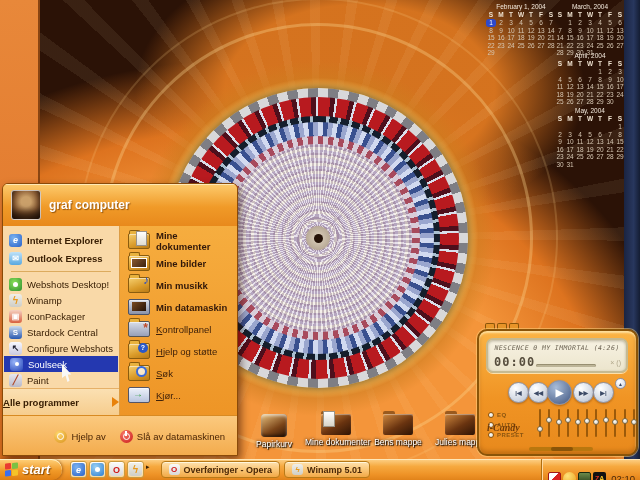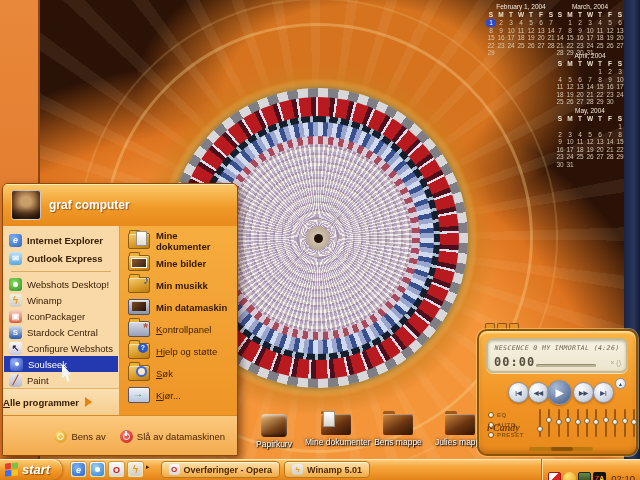--- a/index.html
+++ b/index.html
@@ -117,21 +117,21 @@
     background:radial-gradient(circle at 50% 38%, #caa06a 22%, #8a5c34 55%, #402818 85%, #201008);
     box-shadow:inset 0 -8px 6px rgba(20,8,2,.6);}
   .uname{color:#fff;font-weight:bold;font-size:12px;text-shadow:1px 1px 1px rgba(110,55,0,.7);}
   .sm-body{display:flex;height:189px;}
   .sm-left{width:117px;background:#f9d9a8;border-right:1px solid #dc9c44;display:flex;flex-direction:column;padding-top:5px;}
   .sm-item{display:flex;align-items:center;gap:5px;height:16px;padding-left:6px;font-size:9.5px;color:#3a2005;}
   .sm-item.b{font-weight:bold;height:18px;}
   .sm-item.sel{background:#2438b0;color:#fff;margin:0 1px;}
   .sm-sep{height:1px;margin:4px 8px;background:#dcab5e;}
   .sm-spacer{flex:1;}
-  .sm-allprog{height:38px;border-top:1px solid #e6b068;display:flex;align-items:center;justify-content:flex-start;gap:6px;
+  .sm-allprog{height:38px;border-top:1px solid #e6b068;display:flex;align-items:center;justify-content:space-between;gap:6px;
     font-size:9.5px;font-weight:bold;color:#3a2005;background:linear-gradient(#fbe0b2,#f6cd8e);}
   .ap-arrow{width:0;height:0;border-left:7px solid #e8820a;border-top:5px solid transparent;border-bottom:5px solid transparent;}
   .sm-right{flex:1;background:linear-gradient(180deg,#f6ad3f,#ee9526);padding-top:4px;}
   .sm-ritem{display:flex;align-items:center;gap:6px;height:22px;padding:0 4px 0 8px;font-size:9.5px;color:#40220a;}
   .sm-ritem.b{font-weight:bold;color:#31180a;}
   .ak{display:inline-block;} .ak::first-letter{text-decoration:underline;}
   .sm-footer{height:41px;background:linear-gradient(180deg,#fbc97e,#f3ab4c);border-top:1px solid #d88a22;
     display:flex;align-items:center;justify-content:flex-end;gap:14px;padding-right:12px;}
   .ft-btn{display:flex;align-items:center;gap:4px;font-size:9.5px;color:#4a2505;}
 
@@ -628,21 +628,21 @@
           </div>
           <div class="sm-ritem">
             <span class="bic bic-run"></span>
             <span class="ak">Kjør...</span>
           </div>
         </div>
     </div>
     <div class="sm-footer">
       <div class="ft-btn">
         <span class="ic ic-logoff"></span>
-        <span>Bens av</span>
+        <span>Hjelp av</span>
       </div>
       <div class="ft-btn">
         <span class="ic ic-shutdown"></span>
         <span>Slå av datamaskinen</span>
       </div>
     </div>
   </div>
 
   <div class="taskbar">
     <div class="start-btn">

